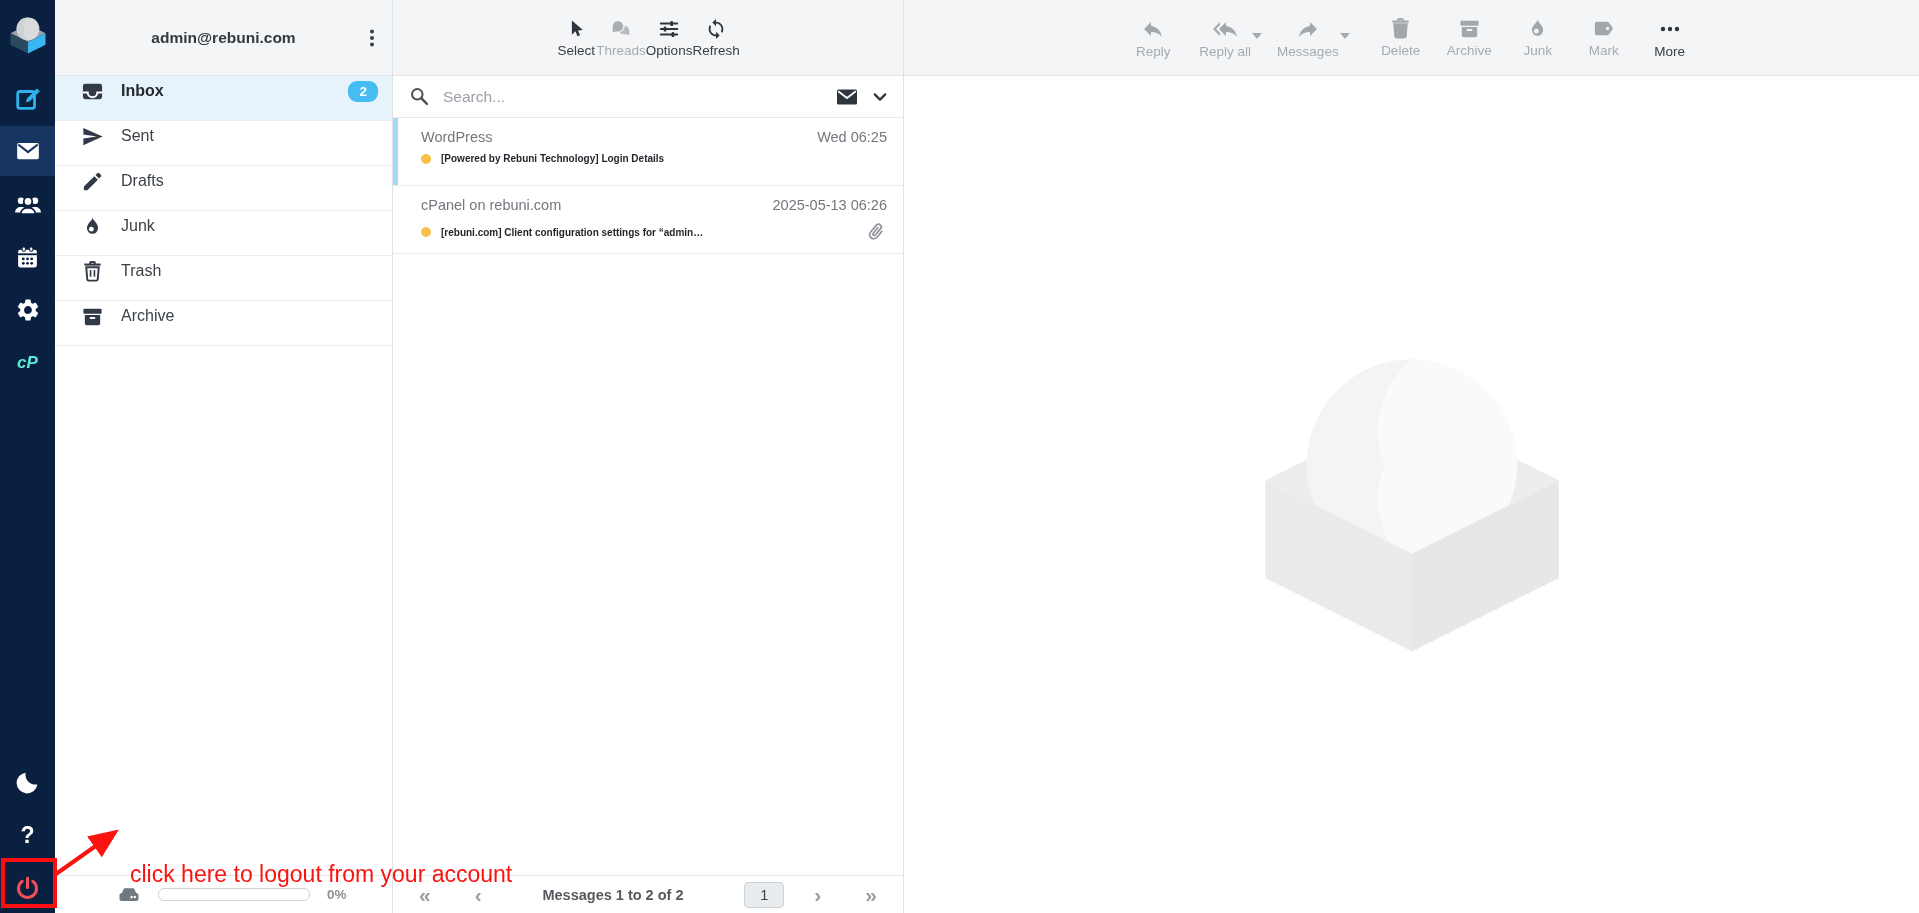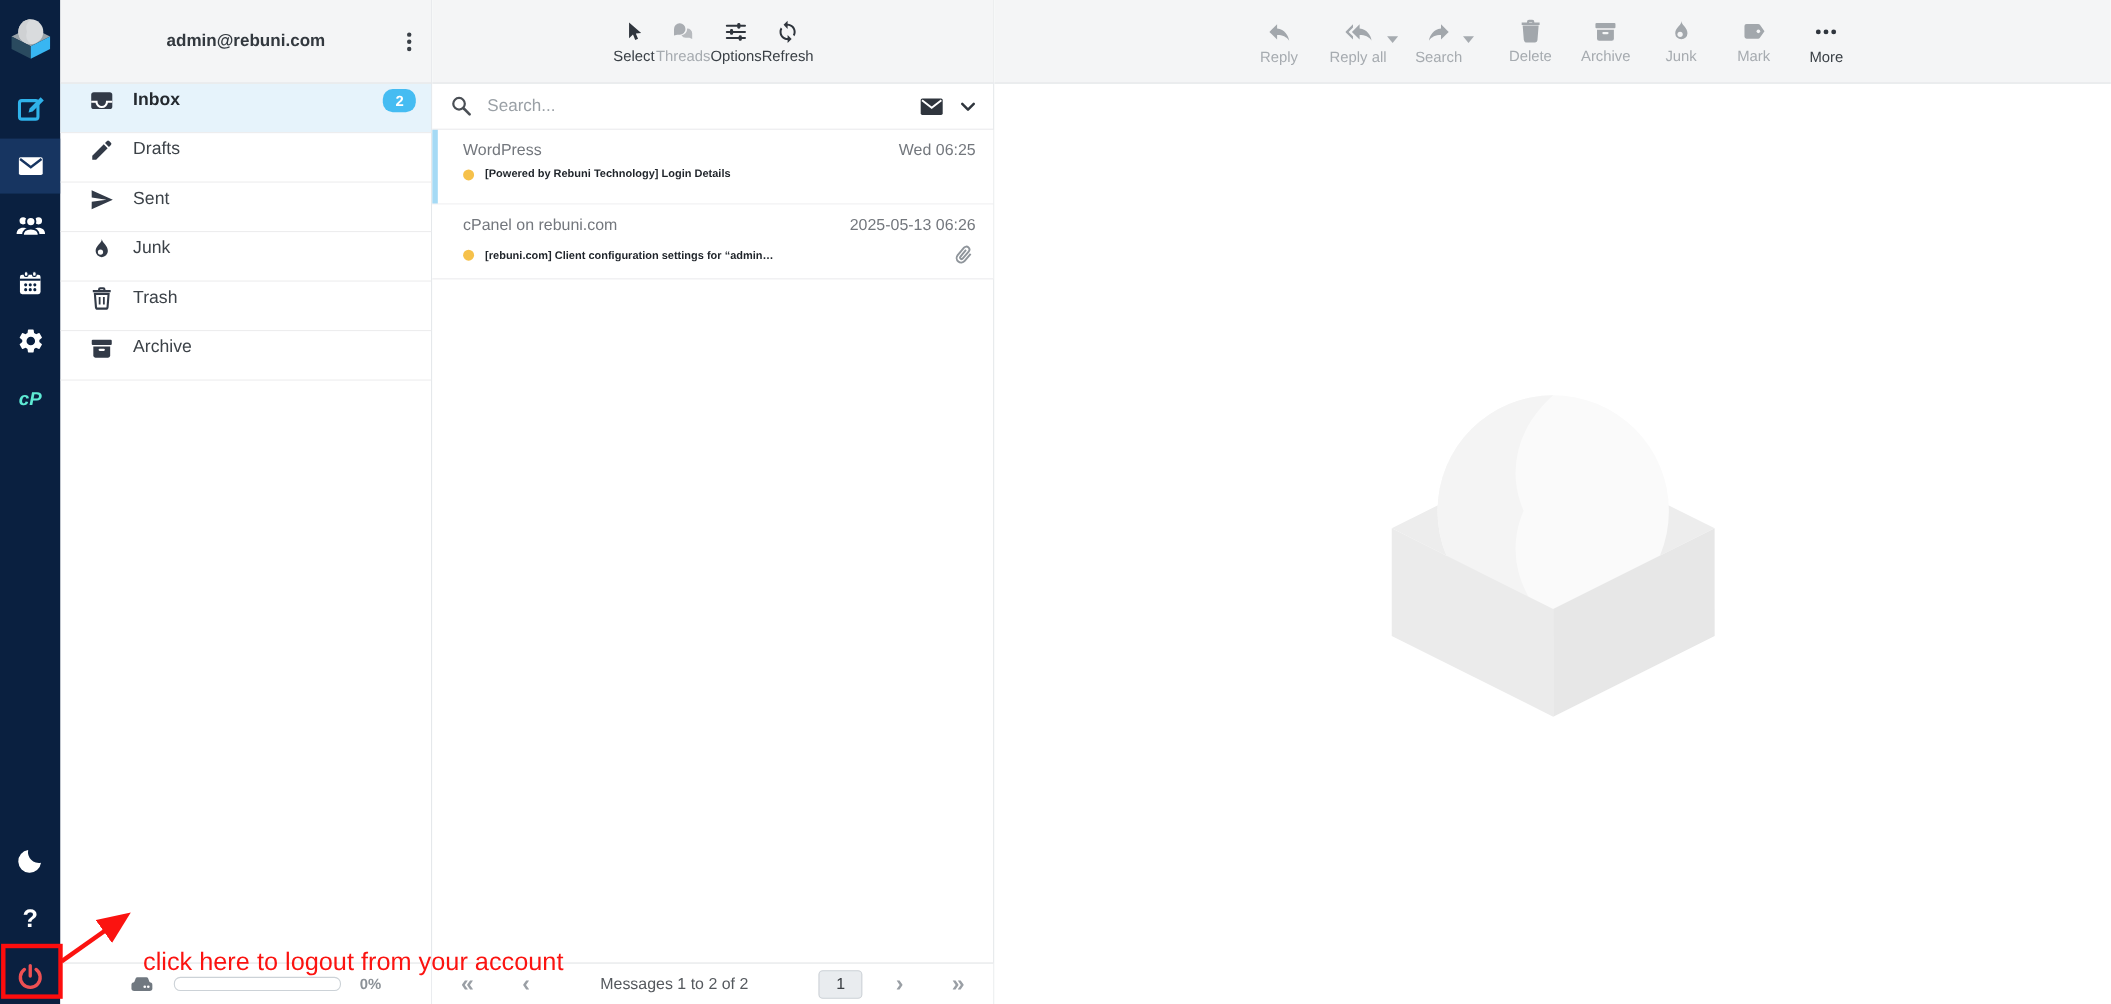--- a/index.html
+++ b/index.html
@@ -47,21 +47,21 @@
   .search-right{display:flex;align-items:center;gap:12px;}
   .msg-row{position:relative;height:68px;box-sizing:border-box;border-bottom:1px solid #ececee;padding:11px 16px 0 28px;cursor:pointer;background:#fff;}
   .msg-row.focused::before{content:"";position:absolute;left:0;top:0;bottom:0;width:5px;background:#a5daf5;}
   .msg-line1{display:flex;justify-content:space-between;color:#73777d;font-size:14.5px;margin-bottom:8px;align-items:flex-end;}
   .msg-line2{display:flex;align-items:center;gap:10px;font-weight:bold;font-size:10px;color:#1f242a;}
   .dot{width:10px;height:10px;border-radius:50%;background:#f6c14a;flex-shrink:0;}
   .subject{white-space:nowrap;overflow:hidden;text-overflow:clip;flex:1;}
   #pagination{justify-content:flex-start;padding:0 26px;gap:0;}
   .pg{color:#9a9fa5;font-size:21px;font-weight:bold;cursor:pointer;line-height:1;user-select:none;}
   .pg + .pg{margin-left:44px;}
-  .pg-summary{flex:1;text-align:center;font-weight:normal;color:#55595e;font-size:14.5px;}
+  .pg-summary{flex:1;text-align:center;font-weight:bold;color:#55595e;font-size:14.5px;}
   .page-box{background:#e9ecef;border:1px solid #ccd1d6;border-radius:4px;padding:4px 15px;font-size:14.5px;color:#3c4045;cursor:pointer;margin-right:30px;}
 
   
   #content-col{flex:1;display:flex;flex-direction:column;background:#fff;}
   #content-header{display:flex;align-items:center;justify-content:center;gap:26px;}
   .content-body{flex:1;display:flex;align-items:center;justify-content:center;}
 
   
   #annotation-text{position:absolute;left:130px;top:859px;color:#fb1310;font-size:23px;line-height:30px;white-space:nowrap;z-index:20;}
   #annotation-arrow{position:absolute;left:46px;top:816px;width:92px;height:92px;z-index:20;pointer-events:none;}
@@ -185,32 +185,32 @@
           <rect x="2" y="4" width="20" height="16" rx="2.5" fill="#323a47"></rect>
           <path d="M2 13 h5 a5 5 0 0 0 10 0 h5" fill="none" stroke="#fff" stroke-width="2"></path>
         </svg>
       </span>
       <span>Inbox</span>
       <span class="badge">2</span>
     </div>
     <div class="folder-row">
       <span>
         <svg width="23" height="23" viewBox="0 0 24 24">
+          <path d="M2.4 21 L22.5 12 2.4 3 l.1 7 14 2 -14 2z" fill="#323a47"></path>
+        </svg>
+      </span>
+      <span>Sent</span>
+    </div>
+    <div class="folder-row">
+      <span>
+        <svg width="23" height="23" viewBox="0 0 24 24">
           <path d="M3 17.3 L13.9 6.4 l3.7 3.7 L6.7 21 H3z M15.1 5.2 l1.9-1.9 a1.4 1.4 0 0 1 2 0 l1.7 1.7 a1.4 1.4 0 0 1 0 2 L18.8 8.9z" fill="#323a47"></path>
         </svg>
       </span>
       <span>Drafts</span>
-    </div>
-    <div class="folder-row">
-      <span>
-        <svg width="23" height="23" viewBox="0 0 24 24">
-          <path d="M2.4 21 L22.5 12 2.4 3 l.1 7 14 2 -14 2z" fill="#323a47"></path>
-        </svg>
-      </span>
-      <span>Sent</span>
     </div>
     <div class="folder-row">
       <span>
         <svg width="23" height="23" viewBox="0 0 24 24">
           <path d="M12 2.2 c.4 4.2 -5.8 6 -5.8 11.6 a5.8 5.8 0 0 0 11.6 0 C17.8 8.2 12.4 6.4 12 2.2z" fill="#323a47"></path>
           <circle cx="10.8" cy="14.8" r="2.5" fill="#fff"></circle>
         </svg>
       </span>
       <span>Junk</span>
     </div>
@@ -384,21 +384,21 @@
         <span class="dd-caret"></span>
       </div>
       <div class="tb-btn disabled">
         <span>
           <svg width="24" height="24" viewBox="0 0 24 24">
               <g transform="translate(24 0) scale(-1 1)">
                 <path fill="#a2a7ac" d="M10 9V5l-7 7 7 7v-4.1c5 0 8.5 1.6 11 5.1-1-5-4-10-11-11z"></path>
               </g>
             </svg>
         </span>
-        <span class="lbl">Search</span>
+        <span class="lbl">Messages</span>
         <span class="dd-caret"></span>
       </div>
       <div class="tb-btn disabled gap-left">
         <span>
           <svg width="23" height="23" viewBox="0 0 24 24">
             <g fill="none" stroke="#a2a7ac" stroke-width="2">
               <path d="M5.5 7.5 h13 l-1 12.5 a1.6 1.6 0 0 1-1.6 1.5 h-7.8 a1.6 1.6 0 0 1-1.6-1.5z" fill="#a2a7ac"></path>
               <line x1="3.5" y1="4.8" x2="20.5" y2="4.8" stroke-width="2.2"></line>
               <path d="M9.5 4.8 V3.1 a1 1 0 0 1 1-1 h3 a1 1 0 0 1 1 1 v1.7"></path>
             </g>

